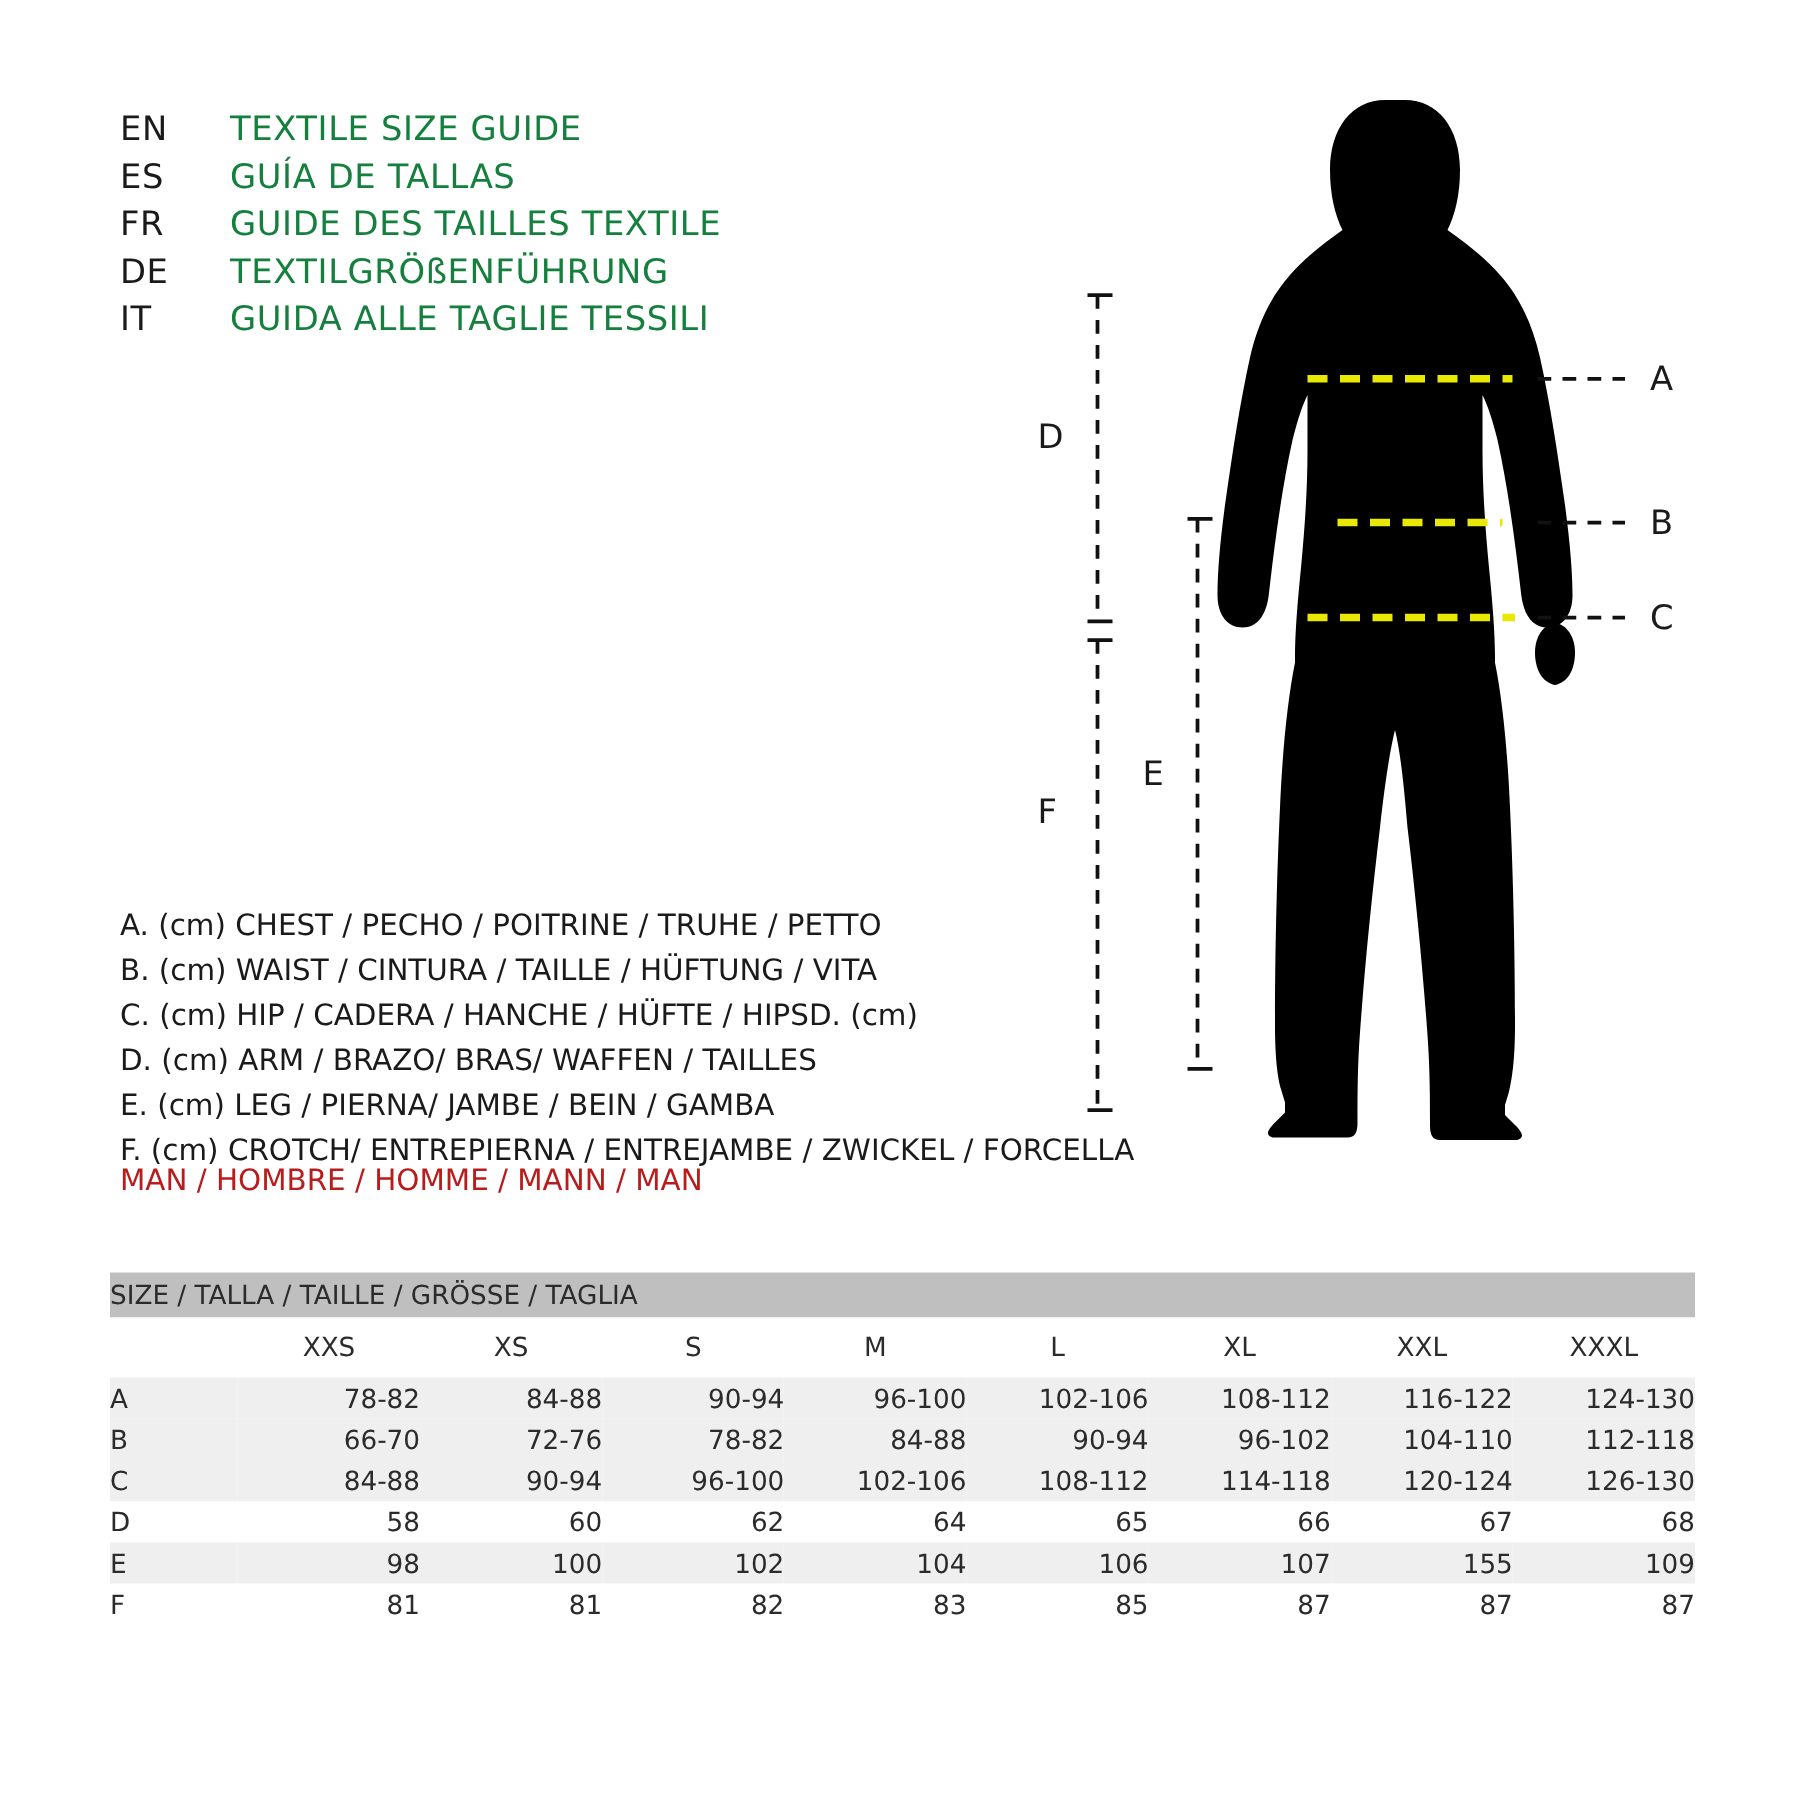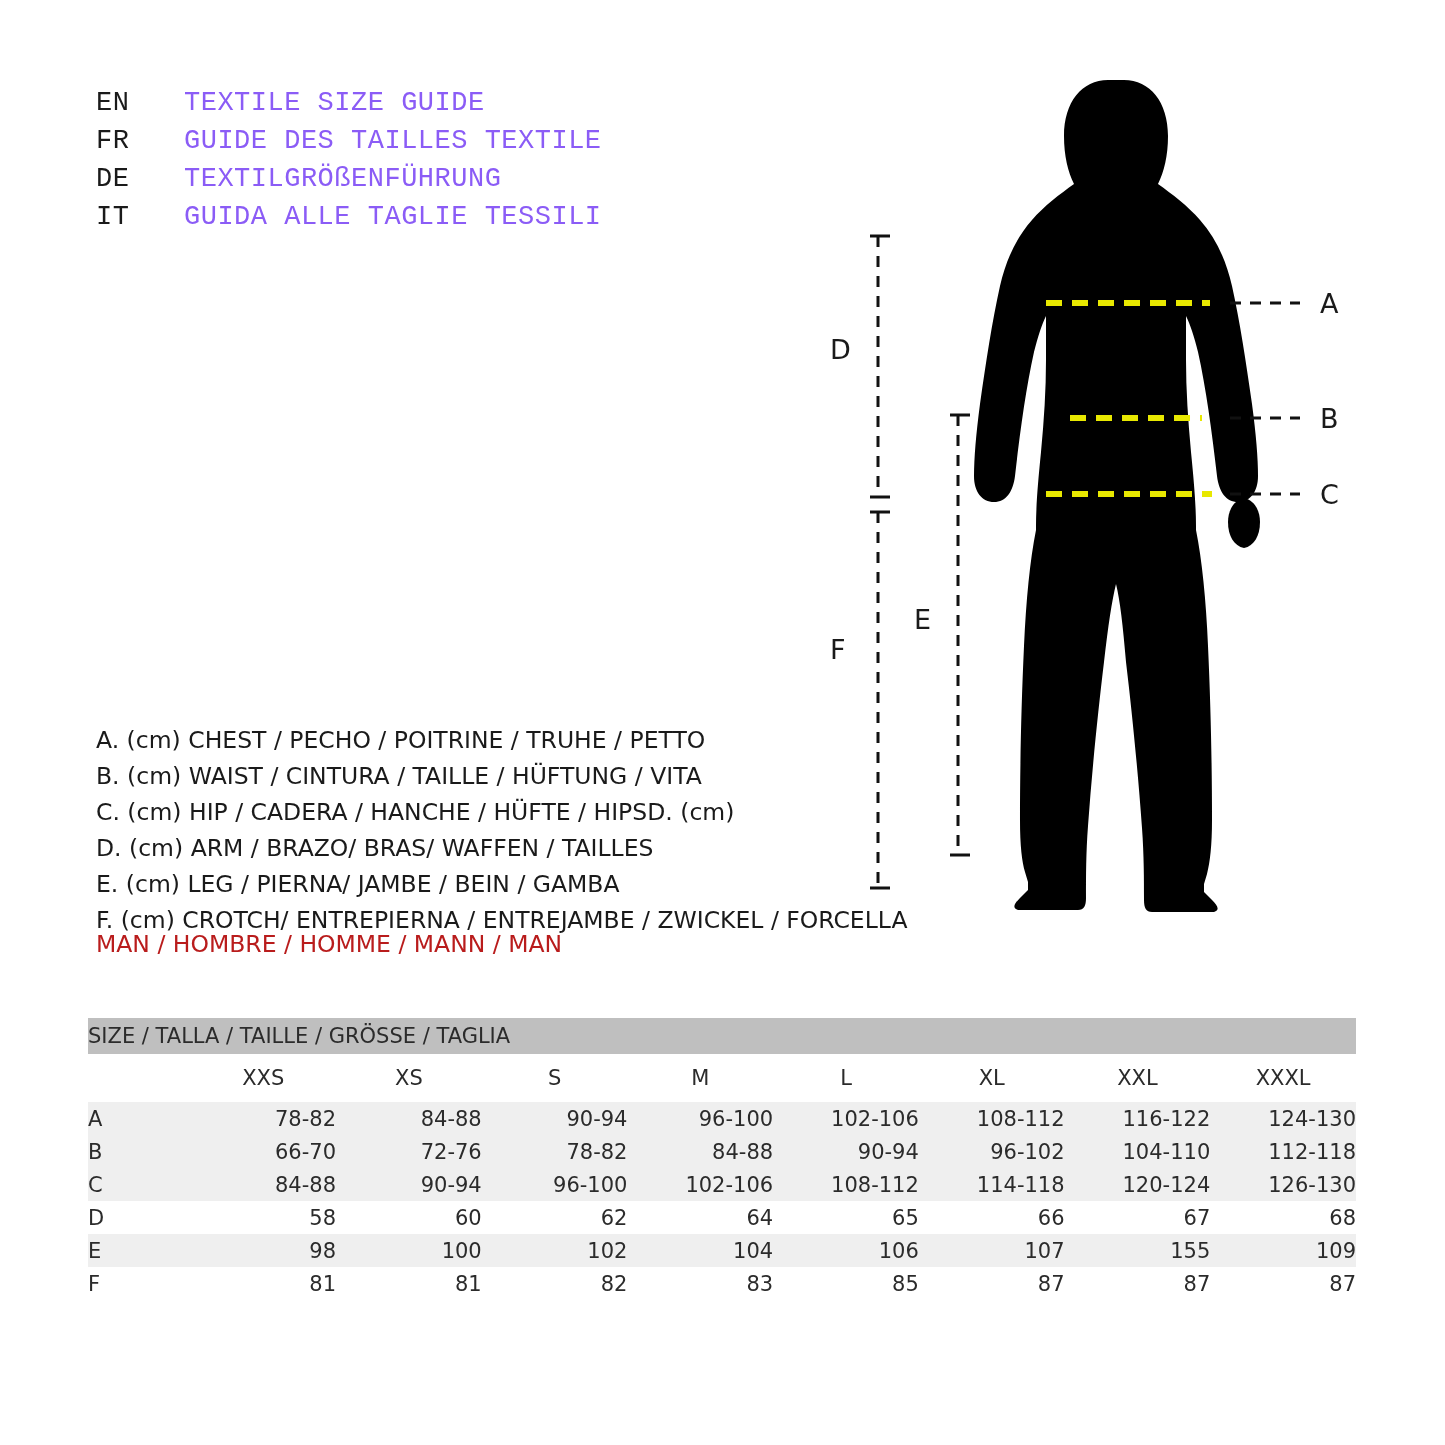--- a/index.html
+++ b/index.html
@@ -20,32 +20,31 @@
   #title-block {
     position: absolute;
     left: 96px;
     top: 88px;
   }
   .title-row {
     display: flex;
     align-items: baseline;
     height: 38px;
     white-space: nowrap;
-    font-family: Liberation Mono, monospace;
   }
   .title-lang {
     width: 88px;
     font-size: 27px;
     letter-spacing: 0.5px;
     color: #1a1a1a;
   }
   .title-text {
     font-size: 27px;
     letter-spacing: 0.5px;
-    color: #8b5cf6;
+    color: #15803d;
   }
 
   
   #legend-block {
     position: absolute;
     left: 96px;
     top: 722px;
   }
   .legend-row {
     font-size: 23.5px;
@@ -116,20 +115,24 @@
   .col-label { width: 92px; }
   .col-size { width: 131px; }
 </style>
 </head>
 <body>
 
 <div id="title-block">
   <div class="title-row">
     <span class="title-lang">EN</span>
     <span class="title-text">TEXTILE SIZE GUIDE</span>
+  </div>
+  <div class="title-row">
+    <span class="title-lang">ES</span>
+    <span class="title-text">GUÍA DE TALLAS</span>
   </div>
   <div class="title-row">
     <span class="title-lang">FR</span>
     <span class="title-text">GUIDE DES TAILLES TEXTILE</span>
   </div>
   <div class="title-row">
     <span class="title-lang">DE</span>
     <span class="title-text">TEXTILGRÖßENFÜHRUNG</span>
   </div>
   <div class="title-row">

